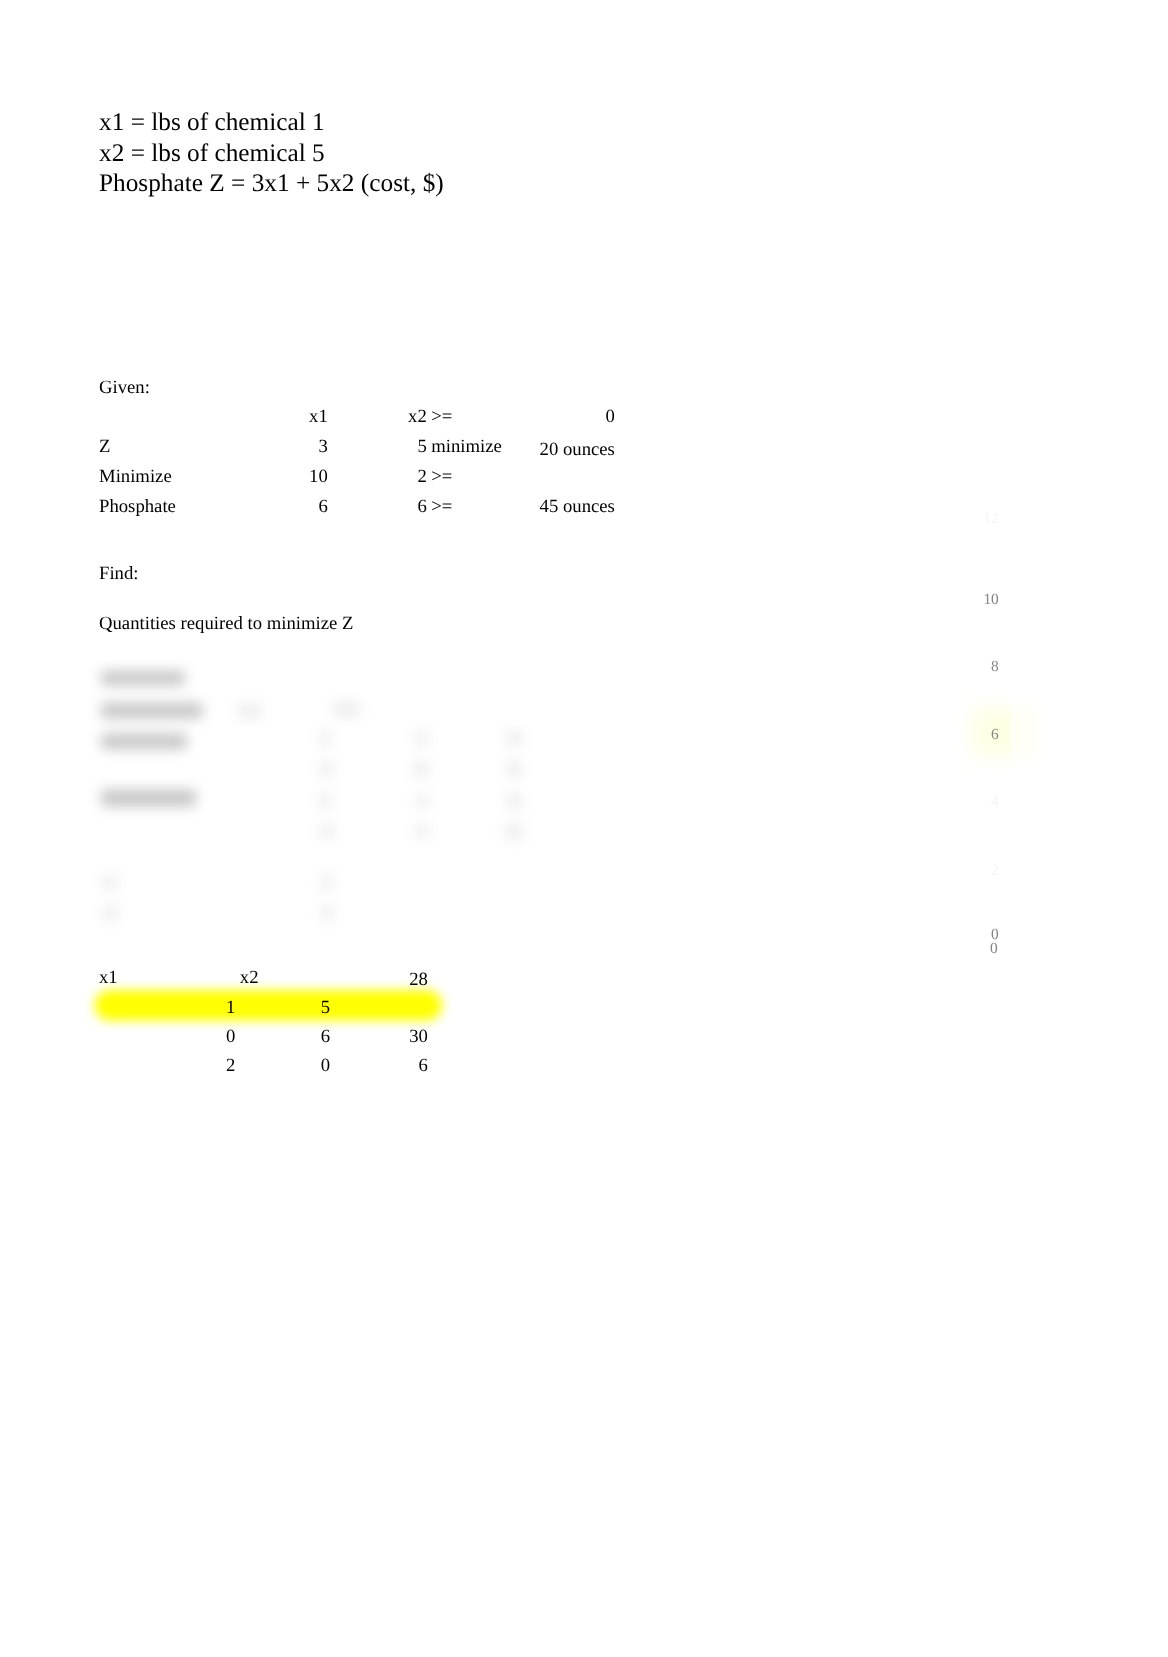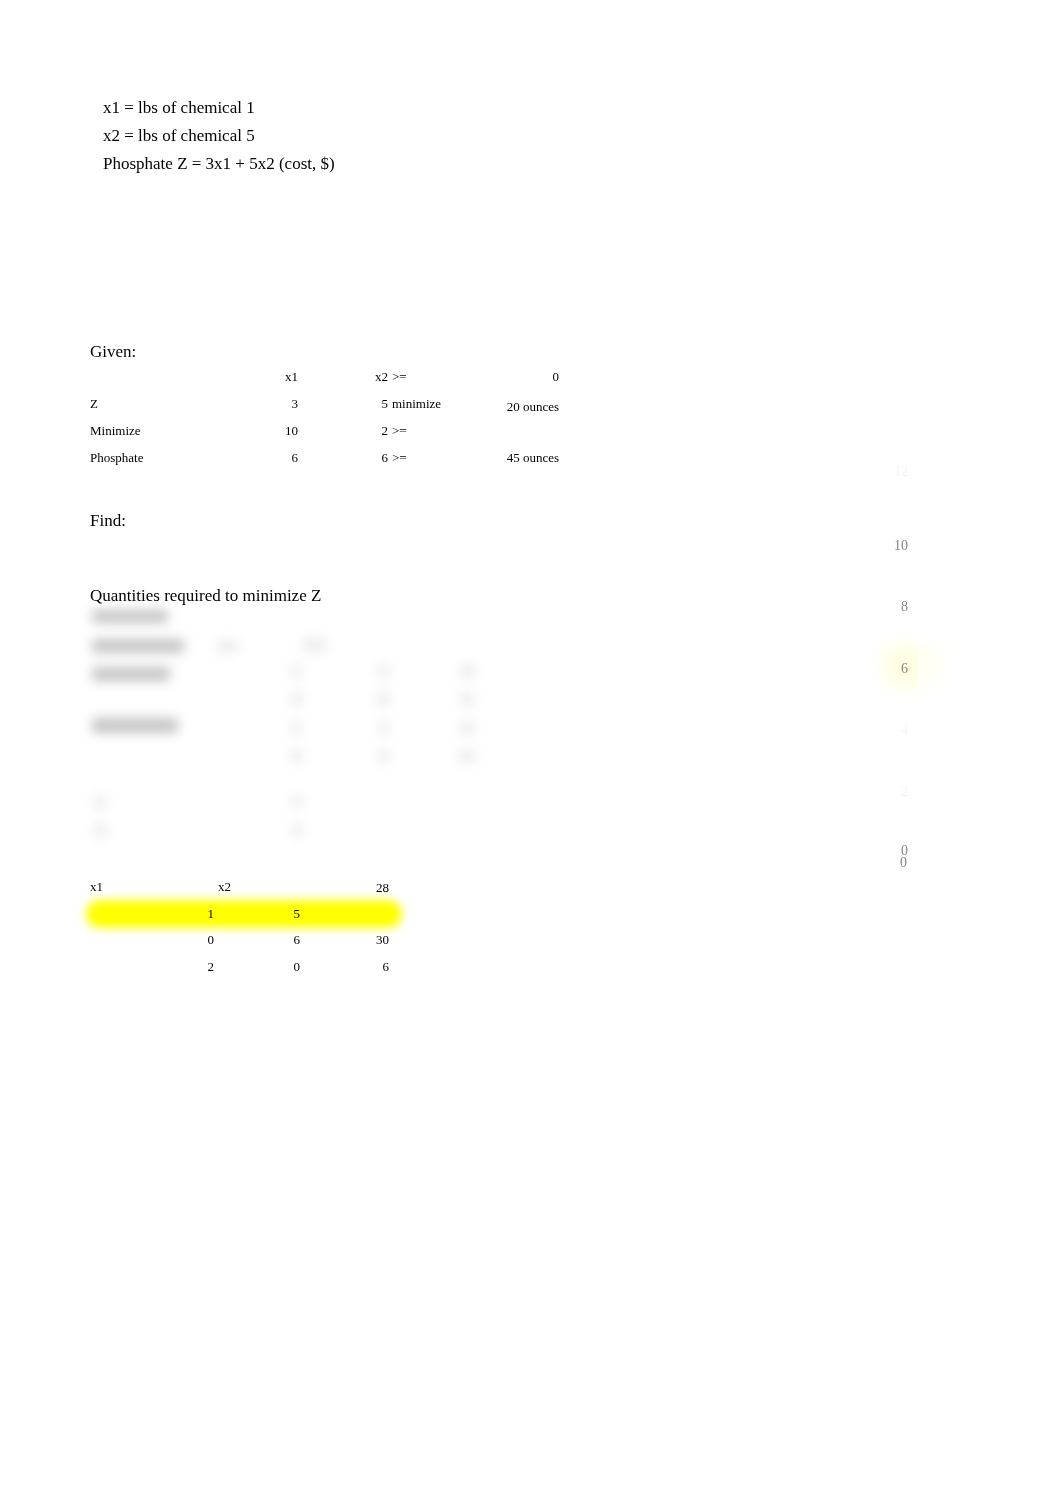--- a/index.html
+++ b/index.html
@@ -22,30 +22,30 @@
   .sheet {
     position: absolute;
     inset: 0;
   }
 
   
   .cell {
     position: absolute;
     white-space: pre;
     line-height: 1;
-    font-size: 13px;
+    font-size: 17px;
   }
   .cell.r { text-align: right; }
 
   
   .intro-line {
     position: absolute;
-    left: 103px;
-    white-space: pre;
-    font-size: 17px;
+    left: 90px;
+    white-space: pre;
+    font-size: 23px;
     line-height: 1;
   }
 
   
   .section-label {
     position: absolute;
     left: 90px;
     white-space: pre;
     font-size: 17px;
     line-height: 1;
@@ -172,21 +172,21 @@
       <div class="cell g-label" style="top:451px;">Phosphate</div>
       <div class="cell r g-x1" style="top:451px;">6</div>
       <div class="cell r g-x2" style="top:451px;">6</div>
       <div class="cell g-op" style="top:451px;">&gt;=</div>
       <div class="cell r g-rhs" style="top:451px;">45 ounces</div>
     </div>
   </div>
 
   <div>
     <div class="section-label" style="top:512px;">Find:</div>
-    <div class="section-label" style="top:587px;font-family:Liberation Serif, serif;">Quantities required to minimize Z</div>
+    <div class="section-label" style="top:558px;font-family:Liberation Serif, serif;">Quantities required to minimize Z</div>
   </div>
 
   <div>
 
     <div class="redacted">
       <div class="rbar" style="left:92px;  top:610px; width:76px;  height:13px;"></div>
       <div class="rbar" style="left:92px;  top:639px; width:92px;  height:14px;"></div>
       <div class="rbar" style="left:92px;  top:667px; width:78px;  height:14px;"></div>
       <div class="rbar" style="left:92px;  top:718px; width:86px;  height:15px;"></div>
     </div>

